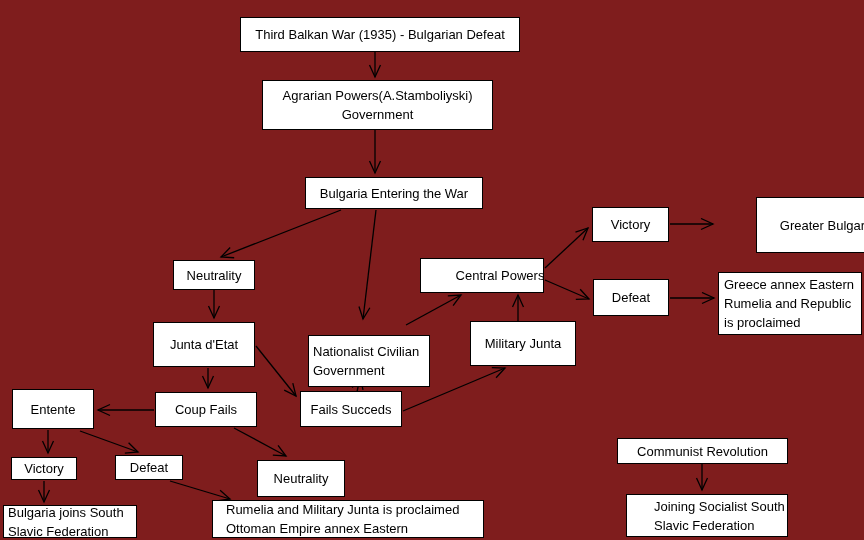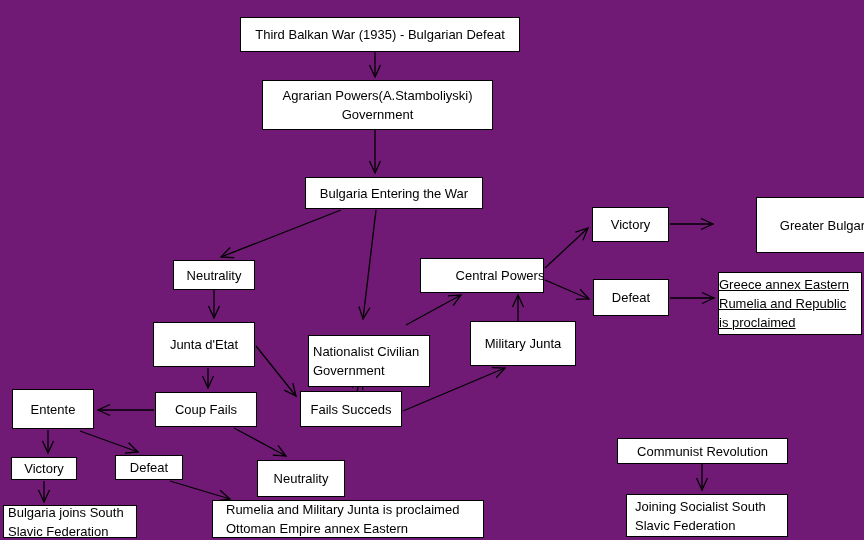--- a/index.html
+++ b/index.html
@@ -4,21 +4,21 @@
 <style>
   html, body {
     margin: 0;
     padding: 0;
     background: #ffffff;
   }
   .canvas {
     position: relative;
     width: 864px;
     height: 540px;
-    background: #701a75;
+    background: #7f1d1d;
     overflow: hidden;
     font-family: "Liberation Sans", sans-serif;
   }
   #edges-layer {
     position: absolute;
     left: 0;
     top: 0;
     width: 864px;
     height: 540px;
   }
@@ -138,26 +138,26 @@
       </div>
       <div class="node" style="left: 592px; top: 207px; width: 77px; height: 35px; border-color: rgb(0, 0, 0);">
         <div class="line">Victory</div>
       </div>
       <div class="node" style="left: 756px; top: 197px; width: 143px; height: 56px; border-color: rgb(0, 0, 0);">
         <div class="line">Greater Bulgaria</div>
       </div>
       <div class="node" style="left: 593px; top: 279px; width: 76px; height: 37px; border-color: rgb(0, 0, 0);">
         <div class="line">Defeat</div>
       </div>
-      <div class="node left" style="left: 718px; top: 272px; width: 144px; height: 63px; border-color: rgb(0, 0, 0); text-decoration: underline;">
+      <div class="node left" style="left: 718px; top: 272px; width: 144px; height: 63px; padding-left: 5px; border-color: rgb(0, 0, 0);">
         <div class="line">Greece annex Eastern</div>
         <div class="line">Rumelia and Republic</div>
         <div class="line">is proclaimed</div>
       </div>
       <div class="node" style="left: 617px; top: 438px; width: 171px; height: 26px; border-color: rgb(0, 0, 0);">
         <div class="line">Communist Revolution</div>
       </div>
-      <div class="node left" style="left: 626px; top: 494px; width: 162px; height: 43px; padding-left: 8px; border-color: rgb(0, 0, 0); text-align: center;">
+      <div class="node left" style="left: 626px; top: 494px; width: 162px; height: 43px; padding-left: 27px; border-color: rgb(0, 0, 0); text-align: center;">
         <div class="line">Joining Socialist South</div>
         <div class="line">Slavic Federation</div>
       </div>
     </div>
 </div>
 
 </body></html>

